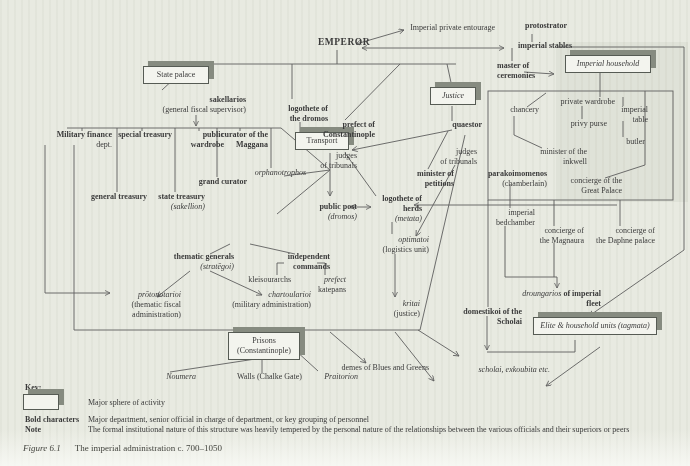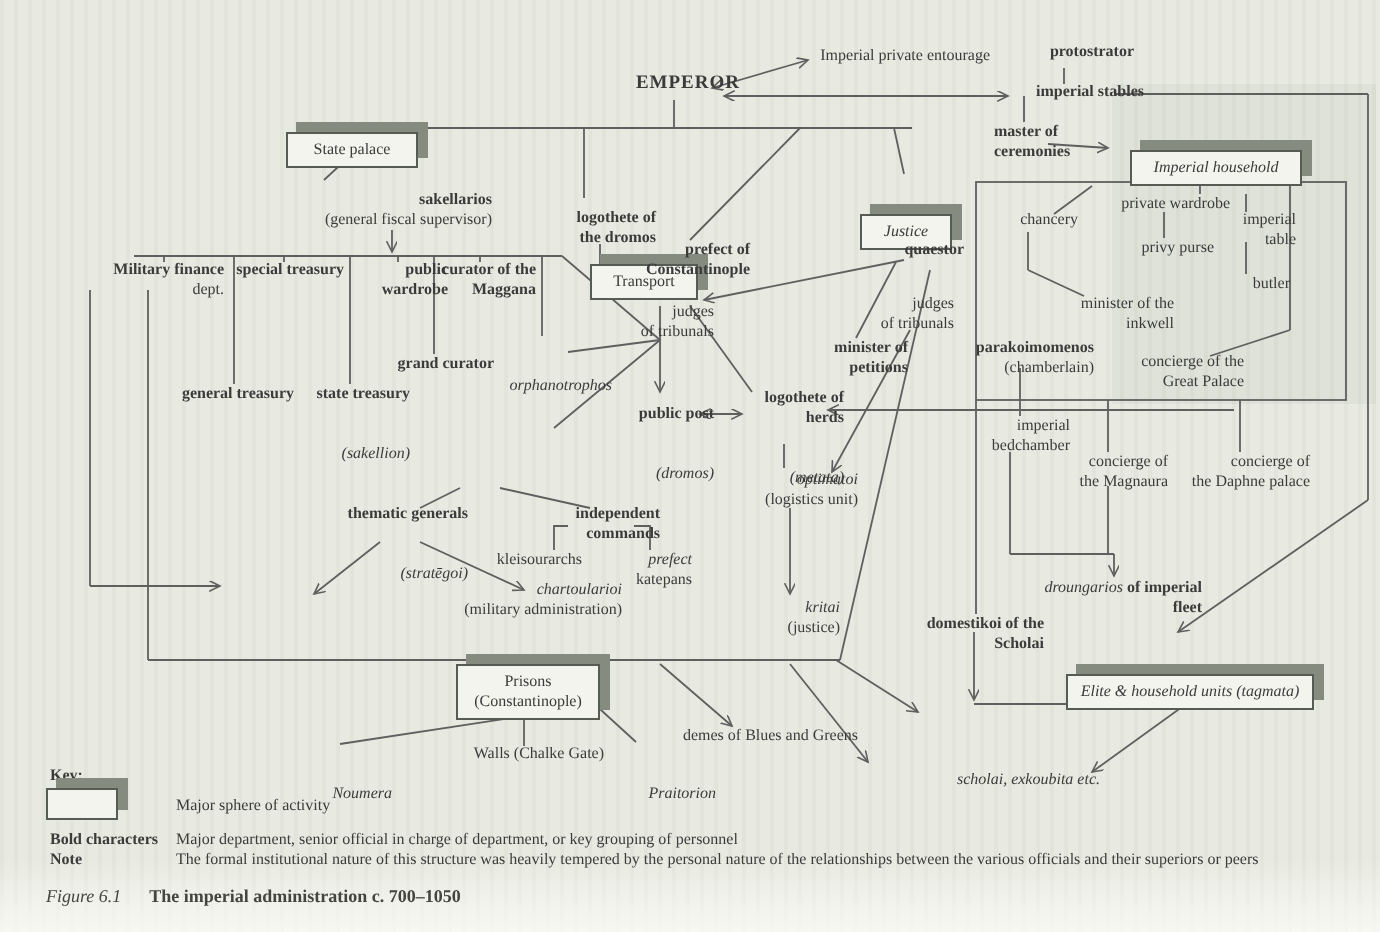--- a/index.html
+++ b/index.html
@@ -12,30 +12,30 @@
           repeating-linear-gradient(90deg, rgba(115,125,100,0.05) 0 2px, rgba(0,0,0,0) 2px 7px);}
   #shade{position:absolute;left:556px;top:42px;width:132px;height:160px;
          background:rgba(150,156,140,0.10);}
   svg{position:absolute;left:0;top:0;}
   svg *{stroke:#5f5f5f;stroke-width:0.9;fill:none;}
   .a{marker-end:url(#ah);}
   .d{marker-start:url(#ah);marker-end:url(#ah);}
   .n{position:absolute;font-size:8px;line-height:1.25;color:#3b3b3b;
      text-align:right;white-space:pre-line;}
   .b{font-weight:700;}
-  .i{font-style:italic;margin-top:20px;}
+  .i{font-style:italic;}
   .bi{font-weight:700;}
   .blk{display:block;}
   .box{position:absolute;border:1px solid #565b54;background:#f3f4ee;
        box-shadow:5px -5px 0 #868b80;font-size:8px;line-height:1.25;color:#3b3b3b;
        text-align:center;padding:3px 4px;white-space:pre-line;}
   .emp{font-size:9.5px;letter-spacing:.5px;}
   .left{text-align:left;}
   #caption{position:absolute;left:23px;top:443px;font-size:9px;color:#44453f;}
-  #caption .ttl{margin-left:14px;font-weight:bold;}
+  #caption .ttl{margin-left:14px;}
 </style>
 </head>
 <body>
 
 <div id="page">
 <div id="shade"></div>
 
 <svg width="690" height="466">
   <defs>
     <marker id="ah" markerWidth="9" markerHeight="8" refX="6" refY="3" orient="auto-start-reverse">
@@ -170,20 +170,22 @@
 
 <div class="n" style="left:164px;top:252px;width:70px"><span class="b">thematic generals</span><span class="i blk">(stratēgoi)</span></div>
 <div class="n b" style="left:270px;top:252px;width:60px">independent
 commands</div>
 <div class="n" style="left:231px;top:275px;width:60px">kleisourarchs</div>
 <div class="n" style="left:296px;top:275px;width:50px"><span class="i">prefect</span><span class="blk">katepans</span></div>
 <div class="n" style="left:303px;top:202px;width:54px"><span class="b">public post</span><span class="i blk">(dromos)</span></div>
 <div class="n" style="left:362px;top:194px;width:60px"><span class="b">logothete of
 herds</span><span class="i blk">(metata)</span></div>
 <div class="n" style="left:359px;top:235px;width:70px"><span class="i">optimatoi</span><span class="blk">(logistics unit)</span></div>
+<div class="n" style="left:101px;top:290px;width:80px"><span class="i">prōtonotarioi</span><span class="blk">(thematic fiscal
+administration)</span></div>
 <div class="n" style="left:219px;top:290px;width:92px"><span class="i">chartoularioi</span><span class="blk">(military administration)</span></div>
 <div class="n" style="left:370px;top:299px;width:50px"><span class="i">kritai</span><span class="blk">(justice)</span></div>
 
 <div class="n" style="left:475px;top:208px;width:60px">imperial
 bedchamber</div>
 <div class="n" style="left:524px;top:226px;width:60px">concierge of
 the Magnaura</div>
 <div class="n" style="left:585px;top:226px;width:70px">concierge of
 the Daphne palace</div>
 <div class="n bi" style="left:440px;top:307px;width:82px">domestikoi of the Scholai</div>

